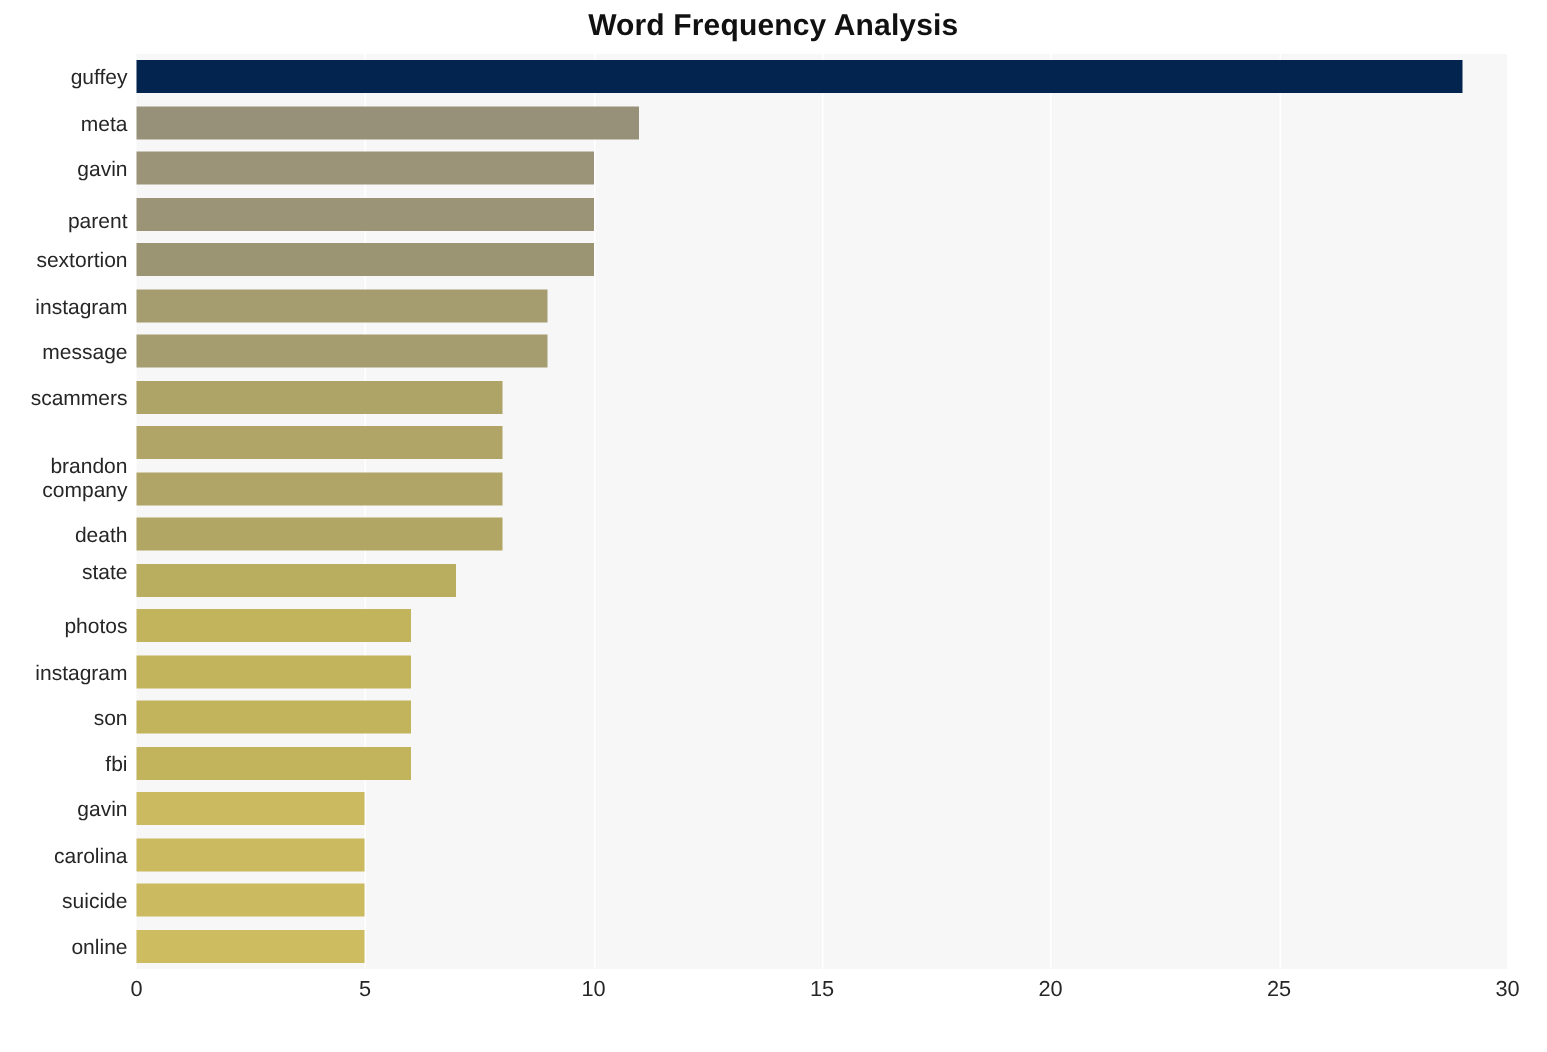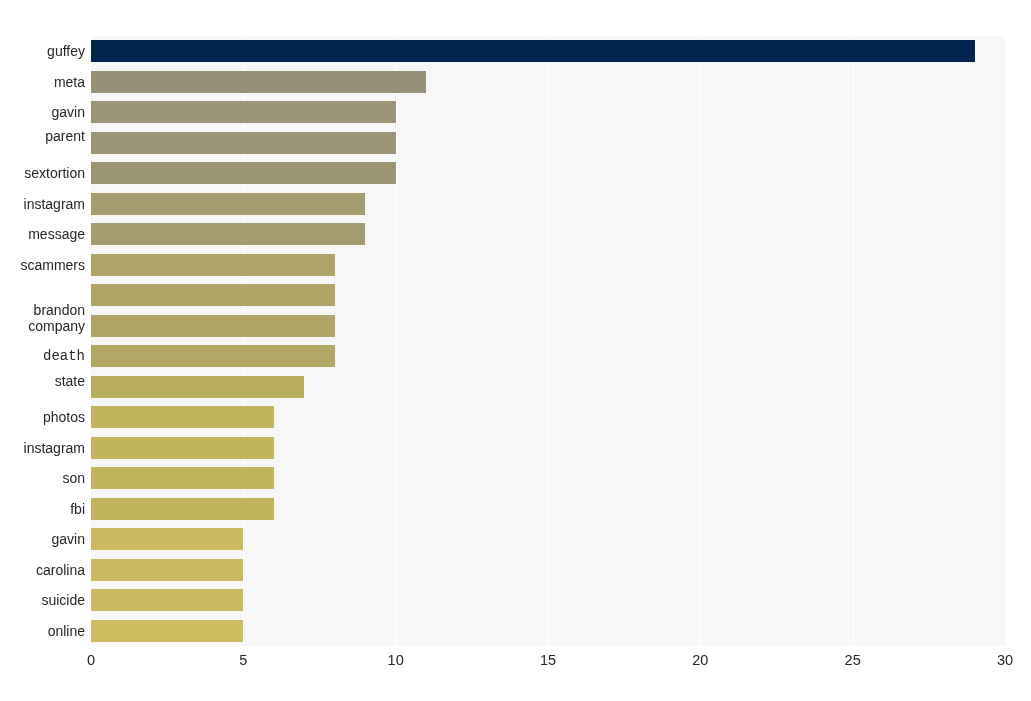--- a/index.html
+++ b/index.html
@@ -122,20 +122,21 @@
     text-align: center;
     font-size: 14.5px;
     color: #262626;
   }
 </style>
 </head>
 <body>
 
 <div id="figure">
 
+  <div id="chart-title">Word Frequency Analysis</div>
 
   <div id="plot-area">
     <div id="gridlines">
         <div class="gridline" style="left: 152.333px;"></div>
         <div class="gridline" style="left: 304.667px;"></div>
         <div class="gridline" style="left: 457px;"></div>
         <div class="gridline" style="left: 609.333px;"></div>
         <div class="gridline" style="left: 761.667px;"></div>
         <div class="gridline" style="left: 914px;"></div>
       </div>
@@ -200,28 +201,28 @@
         <div class="bar-row" style="top: 583.77px; height: 21.96px;">
           <div class="bar" title="online: 5" style="width: 152.333px; background: rgb(206, 188, 96);"></div>
         </div>
       </div>
   </div>
 
   <div id="y-axis-labels">
       <div class="y-tick-label" style="top: 15.25px;">guffey</div>
       <div class="y-tick-label" style="top: 45.75px;">meta</div>
       <div class="y-tick-label" style="top: 76.25px;">gavin</div>
-      <div class="y-tick-label" style="top: 100px;">parent</div>
+      <div class="y-tick-label" style="top: 111px;">parent</div>
       <div class="y-tick-label" style="top: 137.25px;">sextortion</div>
       <div class="y-tick-label" style="top: 167.75px;">instagram</div>
       <div class="y-tick-label" style="top: 198.25px;">message</div>
       <div class="y-tick-label" style="top: 228.75px;">scammers</div>
       <div class="y-tick-label" style="top: 274px;">brandon</div>
       <div class="y-tick-label" style="top: 289.75px; padding-left: 10px;">company</div>
-      <div class="y-tick-label" style="top: 320.25px; font-family: Liberation Mono, monospace;">death</div>
+      <div class="y-tick-label" style="top: 320.25px;">death</div>
       <div class="y-tick-label" style="top: 345px;">state</div>
       <div class="y-tick-label" style="top: 381.25px;">photos</div>
       <div class="y-tick-label" style="top: 411.75px;">instagram</div>
       <div class="y-tick-label" style="top: 442.25px;">son</div>
       <div class="y-tick-label" style="top: 472.75px;">fbi</div>
       <div class="y-tick-label" style="top: 503.25px;">gavin</div>
       <div class="y-tick-label" style="top: 533.75px;">carolina</div>
       <div class="y-tick-label" style="top: 564.25px;">suicide</div>
       <div class="y-tick-label" style="top: 594.75px;">online</div>
     </div>

